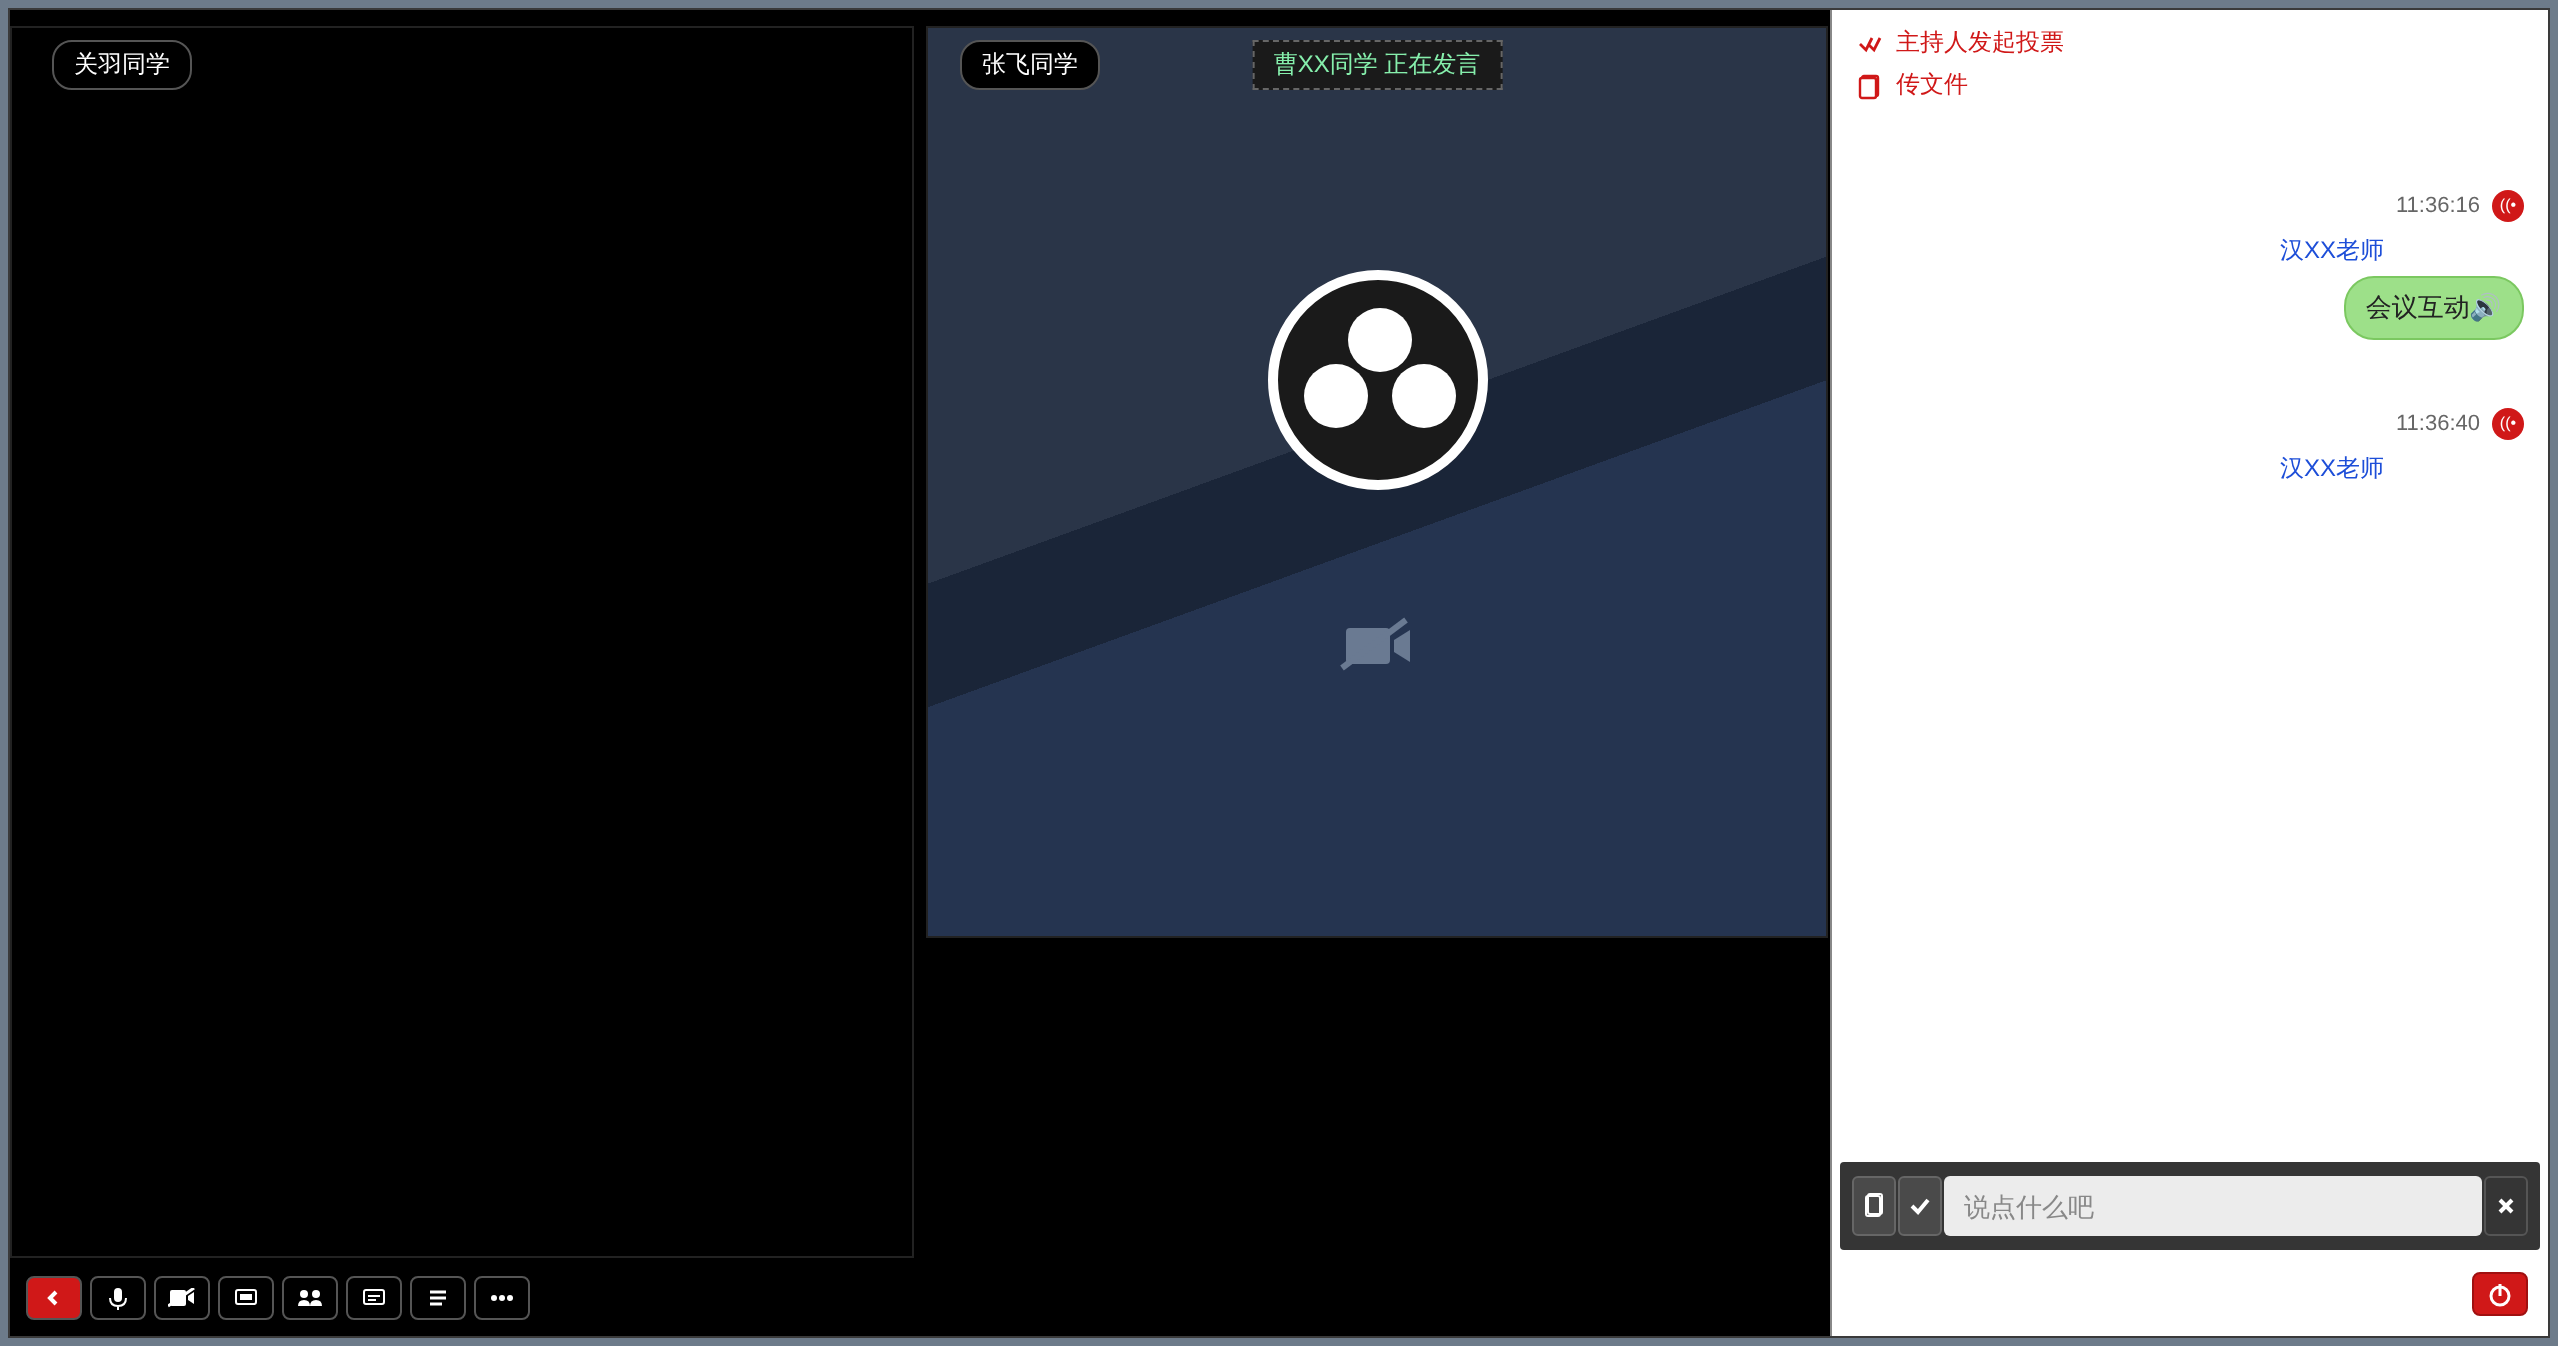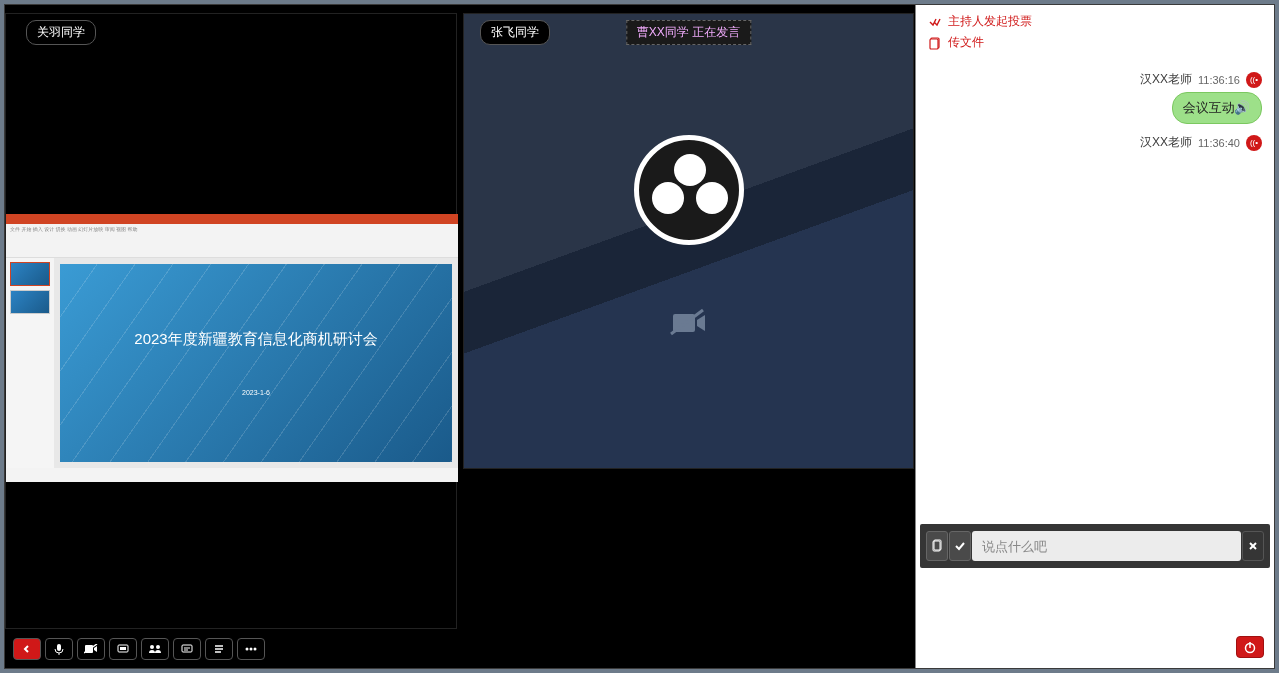--- a/index.html
+++ b/index.html
@@ -44,21 +44,21 @@
   border: 1px solid #555;
   border-radius: 10px;
 }
 .name-left { left: 20px; }
 .name-right { left: 16px; }
 .speaking-badge {
   position: absolute;
   top: 6px;
   left: 50%;
   transform: translateX(-50%);
-  color: #f0abfc;
+  color: #86efac;
   font-size: 12px;
   padding: 3px 10px;
   border: 1px dashed #666;
   background: #1a1a1a;
 }
 .ppt-window {
   position: absolute;
   left: 0;
   top: 200px;
   width: 452px;
@@ -208,21 +208,21 @@
 .msg {
   margin-bottom: 10px;
 }
 .msg-head {
   display: flex;
   align-items: center;
   justify-content: flex-end;
   gap: 6px;
   margin-bottom: 4px;
 }
-.msg-name { color: #404040; font-size: 12px; }
+.msg-name { color: #1d4ed8; font-size: 12px; margin-top: 46px; }
 .msg-time { color: #666; font-size: 11px; }
 .msg-badge {
   width: 16px; height: 16px;
   background: #d01818;
   border-radius: 50%;
   display: flex; align-items: center; justify-content: center;
   color: #fff; font-size: 8px;
 }
 .msg-bubble {
   background: #9de089;
@@ -243,21 +243,21 @@
 }
 .msg-bubble.file a { color: #1a4ab8; text-decoration: underline; }
 .clearfix::after { content: ''; display: table; clear: both; }
 .chat-input-bar {
   height: 44px;
   background: #353535;
   display: flex;
   align-items: center;
   padding: 0 6px;
   gap: 1px;
-  margin: 0 4px 100px 4px;
+  margin: 0 4px 43px 4px;
   border-radius: 2px;
 }
 .inp-btn {
   width: 22px; height: 30px;
   background: #4a4a4a;
   border: 1px solid #666;
   border-radius: 3px;
   display: flex; align-items: center; justify-content: center;
   color: #fff; font-size: 12px; cursor: pointer;
 }
@@ -285,37 +285,20 @@
   color: #fff;
 }
 </style>
 </head>
 <body>
 
 <div class="window">
   <div class="video-area">
     <div class="pane pane-left">
       <div class="name-tag name-left">关羽同学</div>
-      <div class="ppt-window">
-        <div class="ppt-title"></div>
-        <div class="ppt-ribbon">文件 开始 插入 设计 切换 动画 幻灯片放映 审阅 视图 帮助</div>
-        <div class="ppt-body">
-          <div class="ppt-thumbs">
-            <div class="thumb"></div>
-            <div class="thumb thumb2"></div>
-          </div>
-          <div class="ppt-slide">
-            <div class="slide-content">
-              <div class="slide-title">2023年度新疆教育信息化商机研讨会</div>
-              <div class="slide-date">2023-1-6</div>
-            </div>
-          </div>
-        </div>
-        <div class="ppt-status"></div>
-      </div>
     </div>
 
     <div class="pane pane-right">
       <div class="obs-pane">
         <div class="obs-logo"></div>
         <div class="cam-off">
           <svg width="40" height="30" viewBox="0 0 40 30" fill="#6a7a92">
             <rect x="4" y="6" width="22" height="18" rx="2"></rect>
             <path d="M28 12 L36 7 L36 23 L28 18 Z"></path>
             <line x1="2" y1="26" x2="34" y2="2" stroke="#6a7a92" stroke-width="3"></line>

